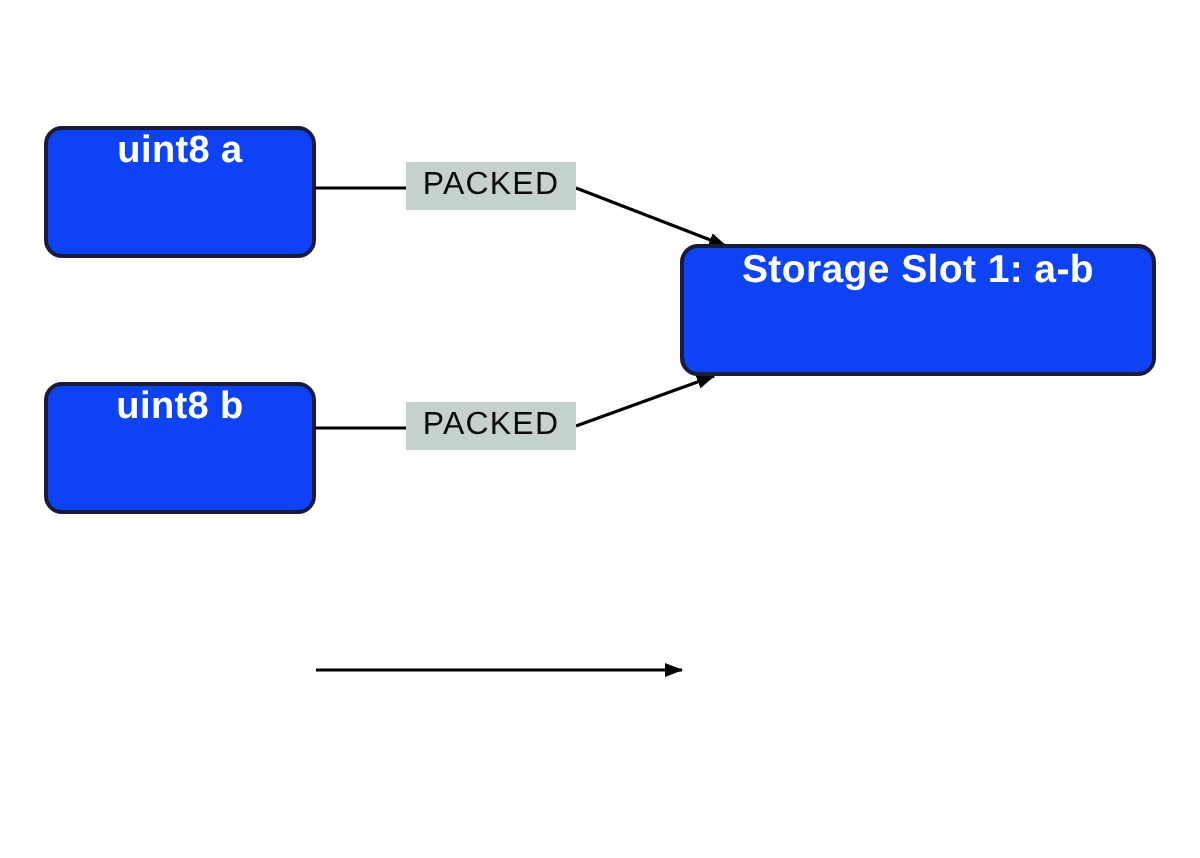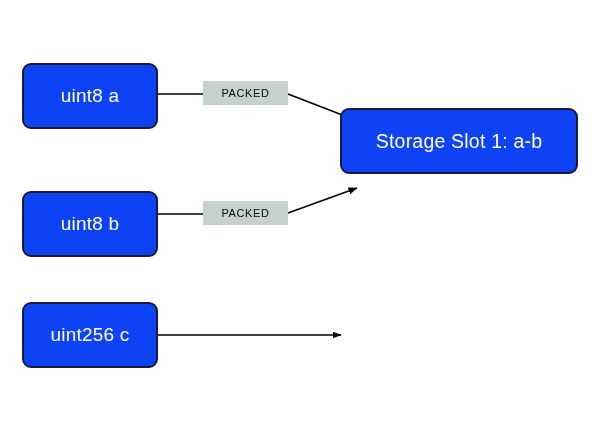--- a/index.html
+++ b/index.html
@@ -26,51 +26,50 @@
     height: 429px;
     pointer-events: none;
   }
   .node {
     position: absolute;
     box-sizing: border-box;
     background: #0d43f5;
     border: 2px solid #1a1a3a;
     border-radius: 9px;
     display: flex;
-    align-items: center;
     justify-content: center;
     color: #ffffff;
-    font-weight: normal;
+    font-weight: bold;
     letter-spacing: 0.2px;
     z-index: 2;
   }
   .node-var {
     left: 22px;
     width: 136px;
     height: 66px;
     font-size: 19px;
   }
   .node-slot {
     left: 340px;
     width: 238px;
     height: 66px;
     font-size: 19.5px;
   }
   #node-a   { top: 63px; }
   #node-b   { top: 191px; }
   #node-c   { top: 302px; }
-  #node-s1  { top: 108px; }
+  #node-s1  { top: 122px; }
   #node-s2  { top: 302px; }
 
   .edge-label {
     position: absolute;
     box-sizing: border-box;
     background: #c5d1cd;
     color: #0a0a0a;
-    font-size: 11px;
+    font-size: 16px;
     letter-spacing: 0.6px;
     display: flex;
     align-items: center;
     justify-content: center;
     z-index: 3;
     left: 203px;
     width: 85px;
     height: 24px;
   }
   #label-packed-a { top: 81px; }
@@ -100,23 +99,20 @@
   </svg>
 
   <div class="node node-var" id="node-a">
     <span>uint8 a</span>
   </div>
 
   <div class="node node-var" id="node-b">
     <span>uint8 b</span>
   </div>
 
-  <div class="node node-var" id="node-c">
-    <span>uint256 c</span>
-  </div>
 
   <div class="node node-slot" id="node-s1">
     <span>Storage Slot 1: a-b</span>
   </div>
 
 
   <div class="edge-label" id="label-packed-a">
     <span>PACKED</span>
   </div>
 

